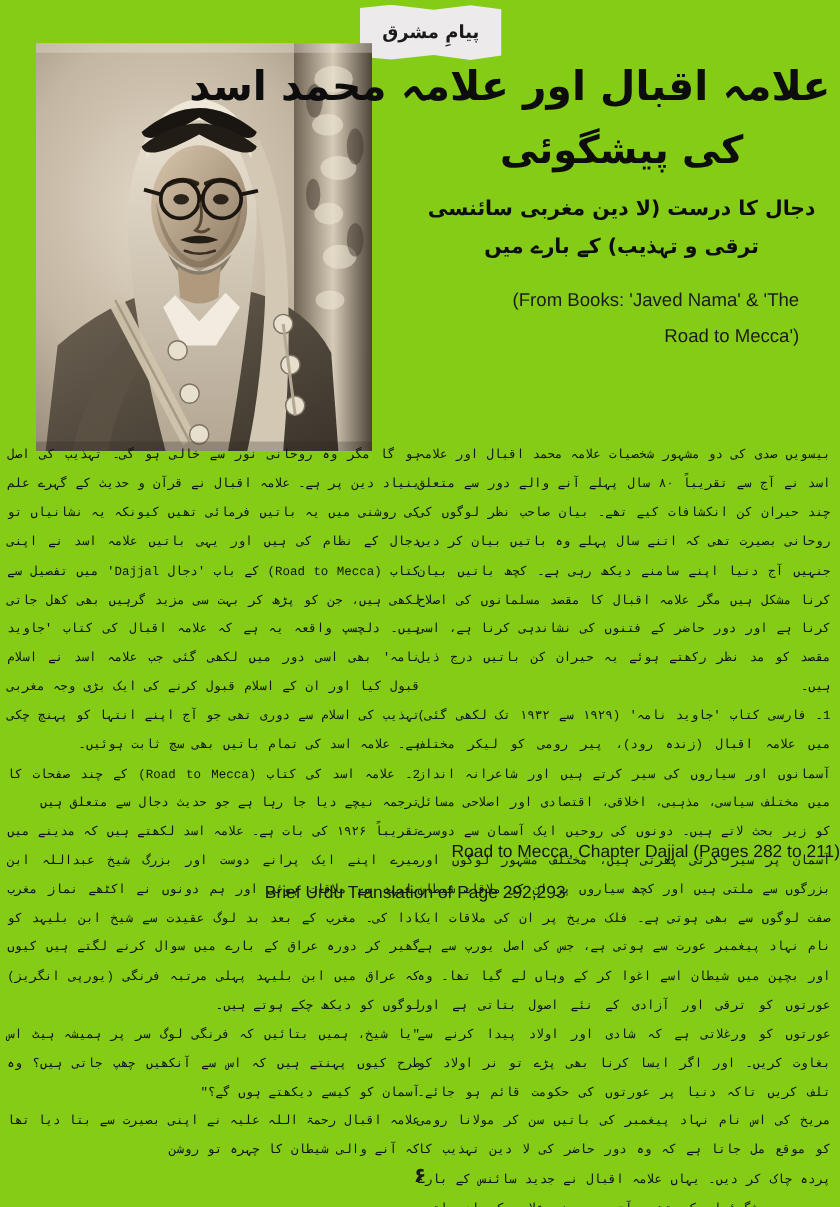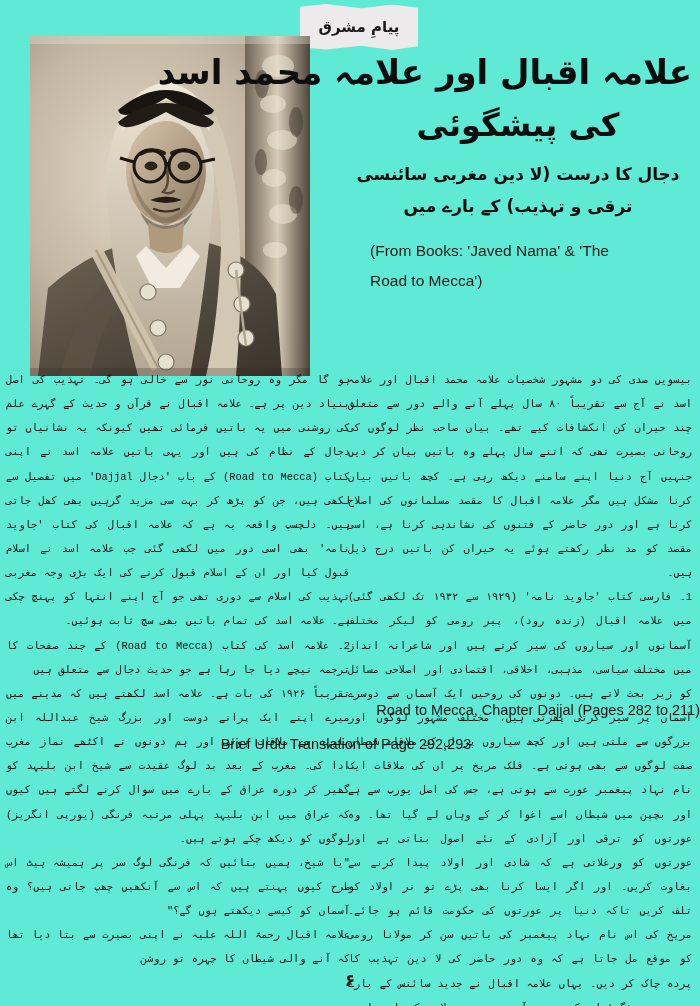--- a/index.html
+++ b/index.html
@@ -6,21 +6,21 @@
   html, body {
     margin: 0;
     padding: 0;
     background: #ffffff;
   }
 
   .page {
     position: relative;
     width: 700px;
     height: 1006px;
-    background: #5eead4;
+    background: #84cc16;
     overflow: hidden;
     font-family: "Liberation Sans", sans-serif;
     color: #111111;
   }
 
   
   .masthead {
     position: absolute;
     top: 4px;
     left: 300px;
@@ -85,21 +85,21 @@
   }
   .title-desc {
     font-size: 17px;
     font-weight: 700;
     line-height: 1.85;
     margin-top: 10px;
     padding: 0 4px;
   }
   .title-source {
     direction: ltr;
-    text-align: left;
+    text-align: right;
     font-family: "Liberation Sans", sans-serif;
     font-size: 15.5px;
     font-weight: 400;
     line-height: 1.95;
     color: #1b1b1b;
     margin-top: 14px;
     padding: 0 26px;
   }
 
   

